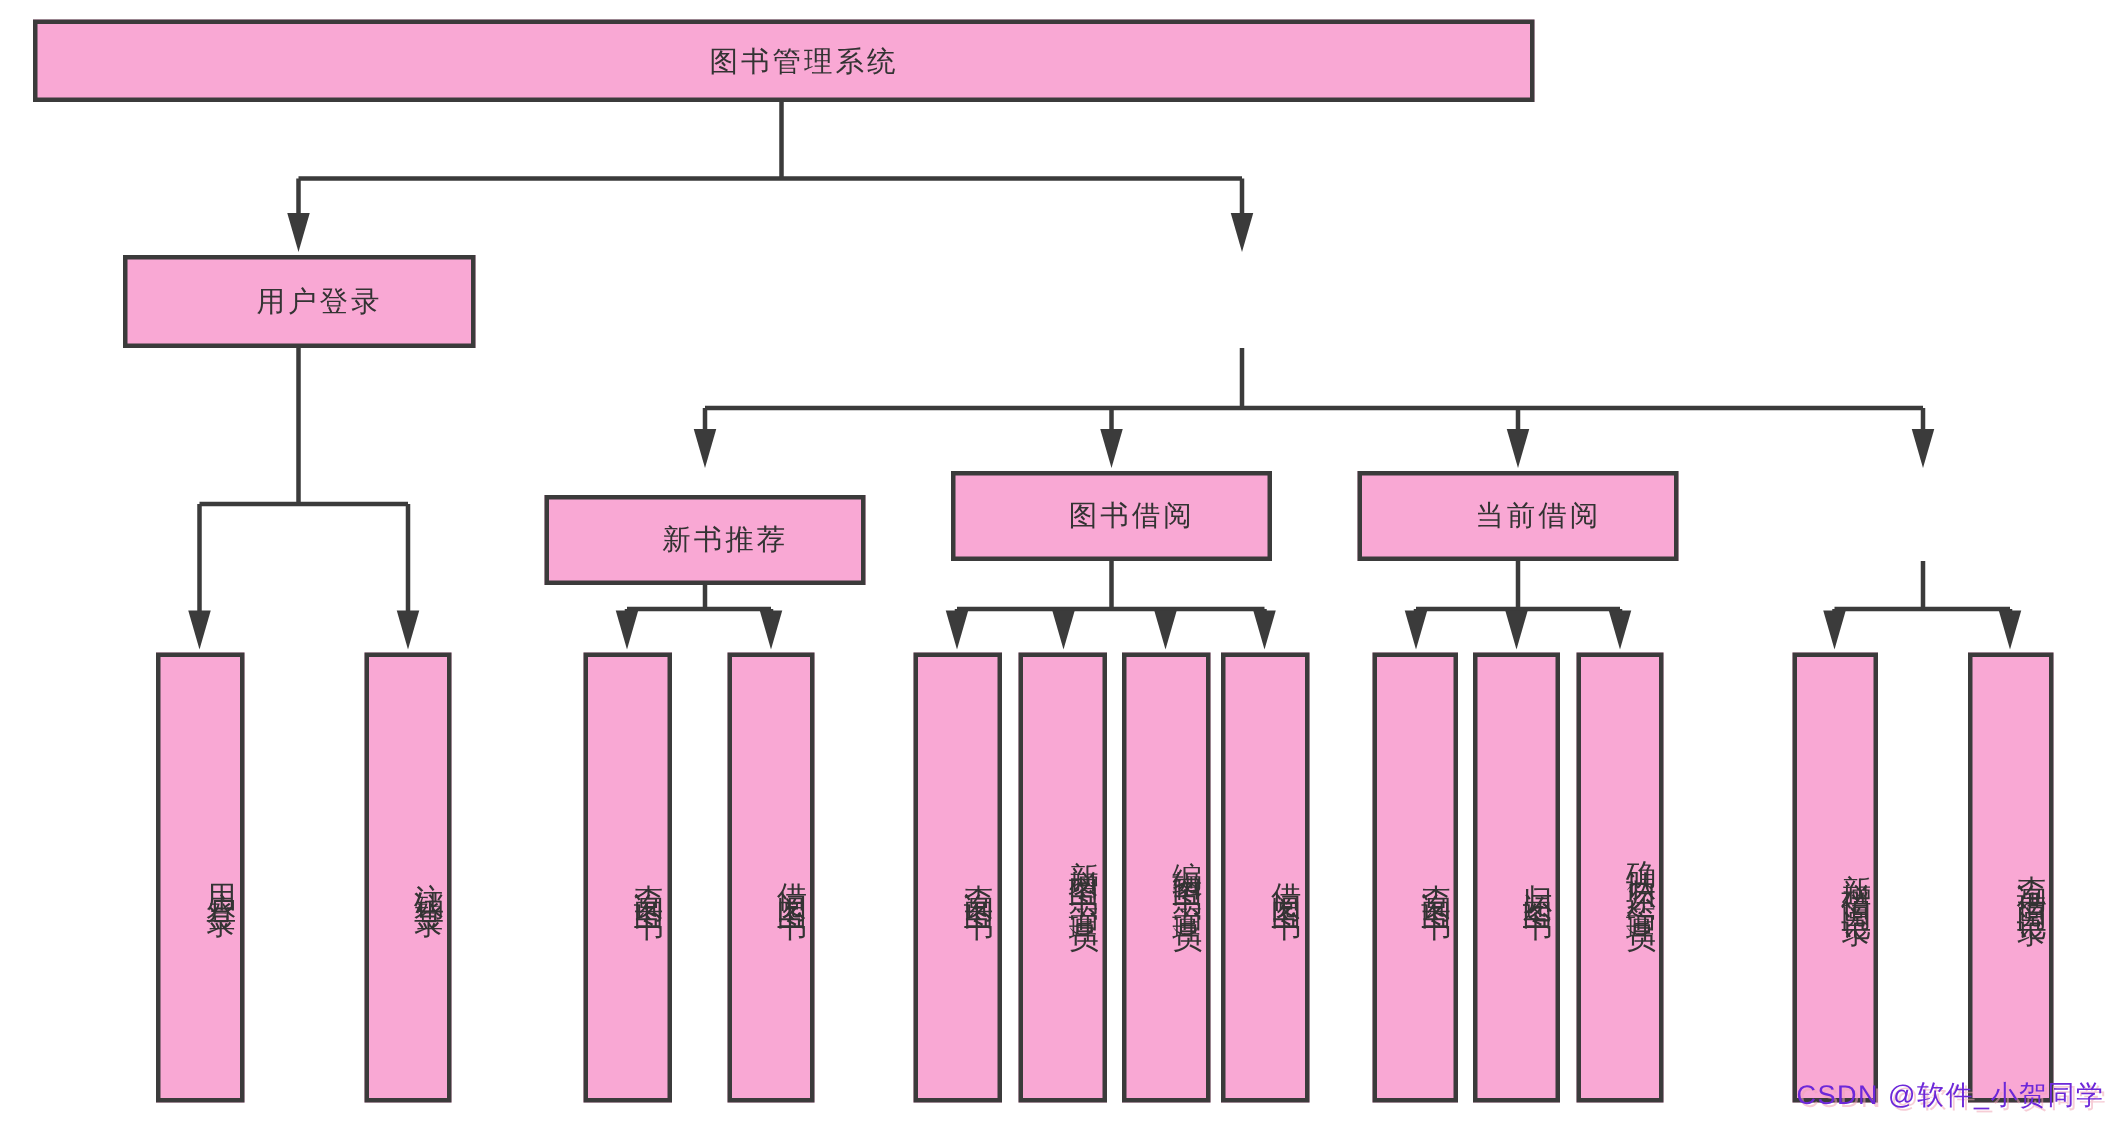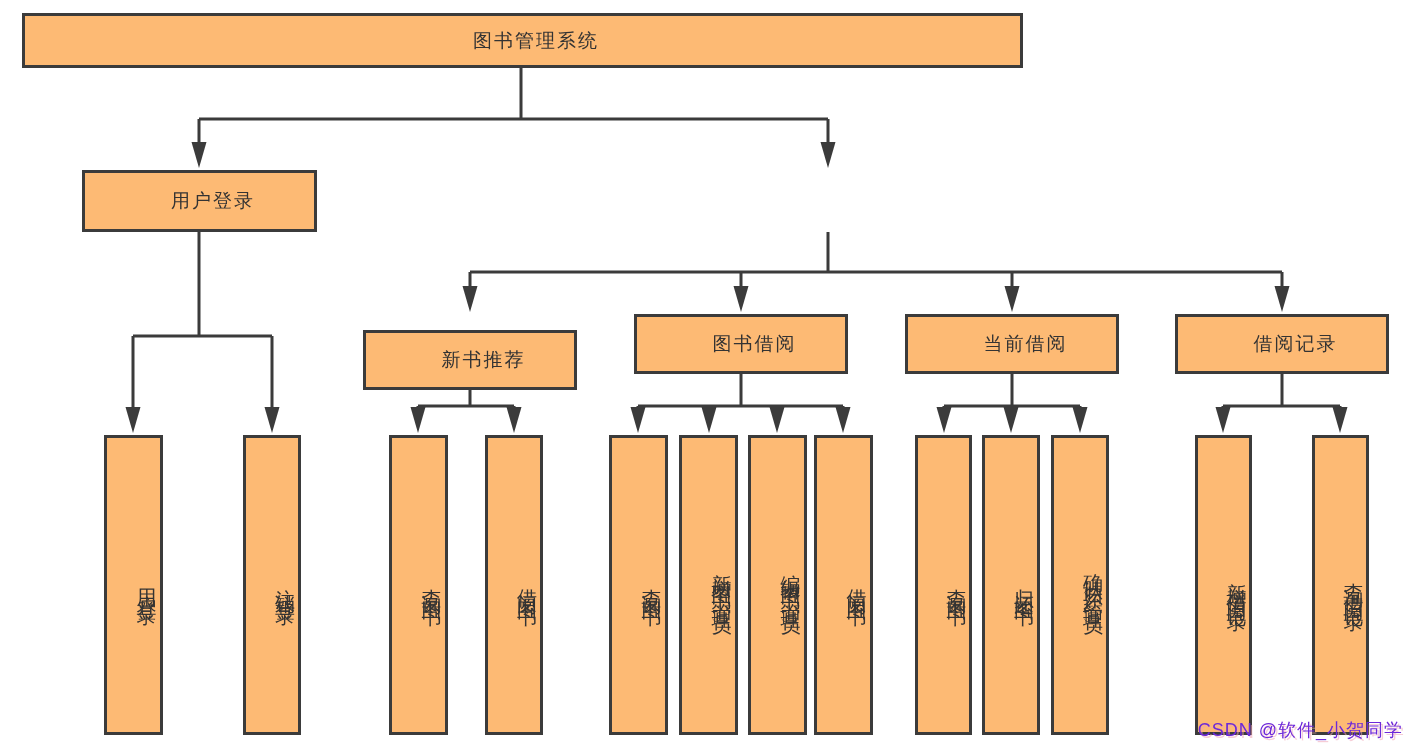--- a/index.html
+++ b/index.html
@@ -13,21 +13,21 @@
   }
   svg.connectors {
     position: absolute;
     left: 0; top: 0;
     width: 1405px; height: 747px;
   }
   .node {
     position: absolute;
     box-sizing: border-box;
     border: 3px solid #3b3b3b;
-    background: #fdba74;
+    background: #f9a8d4;
     display: flex;
     align-items: center;
     justify-content: center;
     color: #333333;
     font-size: 19px;
     letter-spacing: 2px;
     white-space: nowrap;
     padding-left: 27px;
   }
   .node.leaf { letter-spacing: 0; }
@@ -88,21 +88,20 @@
     </g>
   </svg>
 
   <div class="node" style="left:22px; top:13px; width:1001px; height:55px;">图书管理系统</div>
 
   <div class="node" style="left:82px; top:170px; width:235px; height:62px;">用户登录</div>
 
   <div class="node" style="left:363px; top:330px; width:214px; height:60px;">新书推荐</div>
   <div class="node" style="left:634px; top:314px; width:214px; height:60px;">图书借阅</div>
   <div class="node" style="left:905px; top:314px; width:214px; height:60px;">当前借阅</div>
-  <div class="node" style="left:1175px; top:314px; width:214px; height:60px;">借阅记录</div>
 
   <div class="node leaf" style="left:104px; top:435px; width:59px; height:300px;">
     <span class="vtext">用户登录</span>
   </div>
   <div class="node leaf" style="left:243px; top:435px; width:58px; height:300px;">
     <span class="vtext">注销登录</span>
   </div>
 
   <div class="node leaf" style="left:389px; top:435px; width:59px; height:300px;">
     <span class="vtext">查询图书</span>

